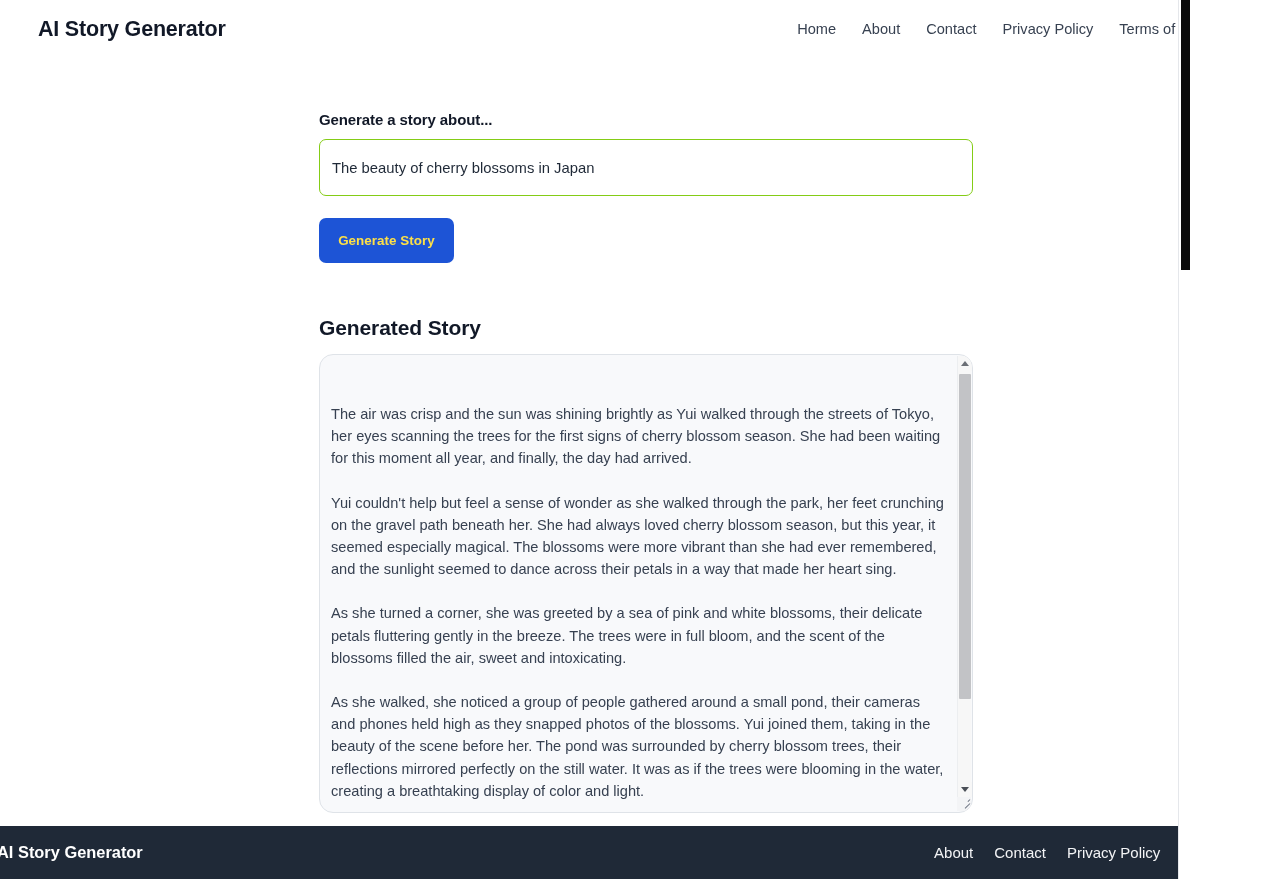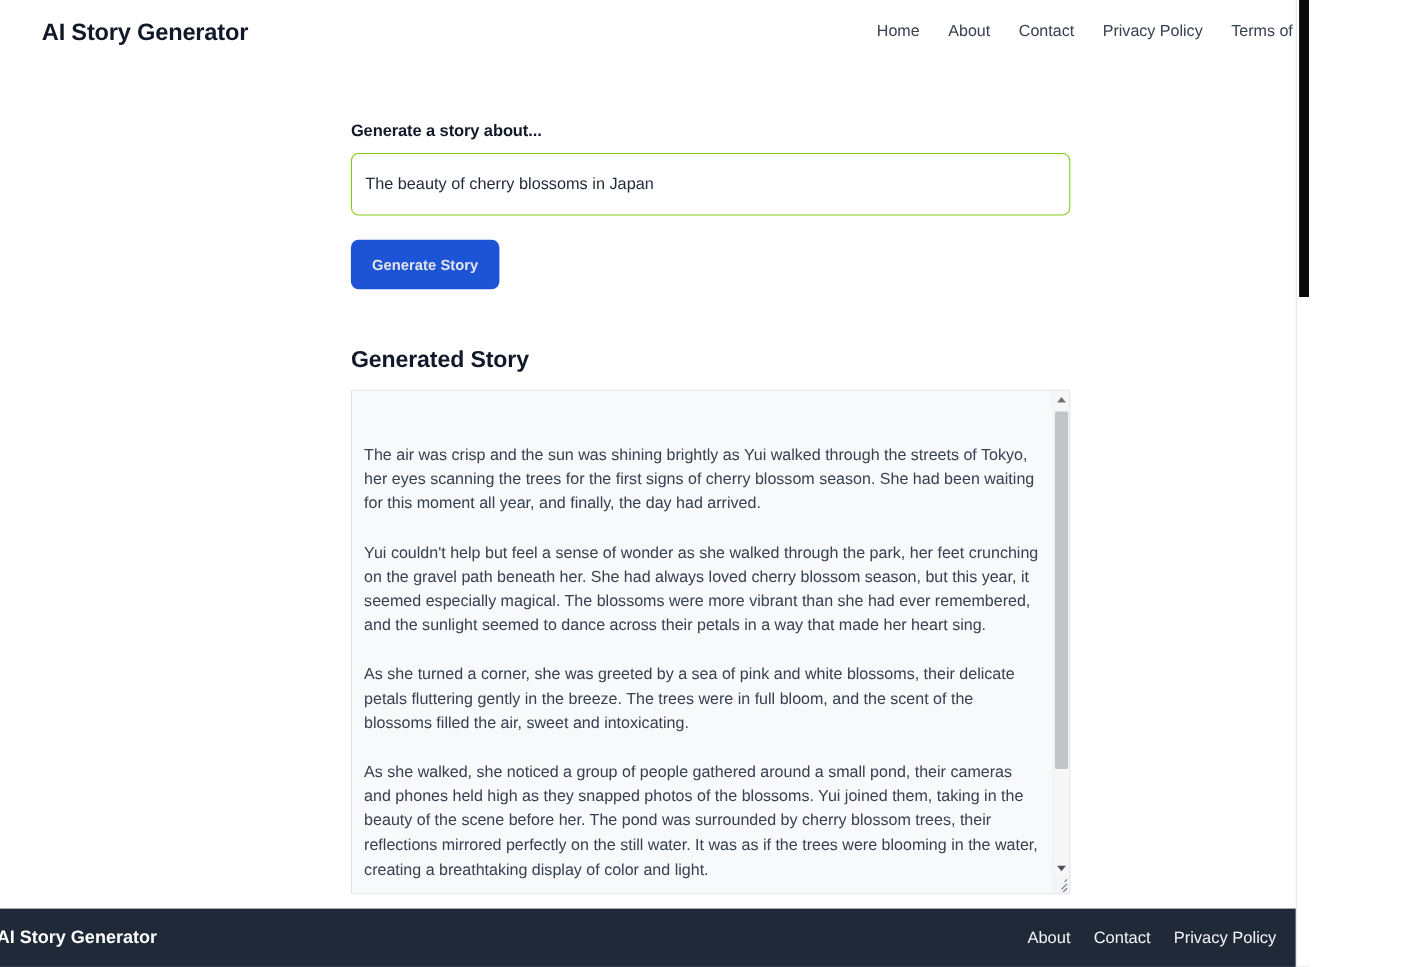--- a/index.html
+++ b/index.html
@@ -87,21 +87,21 @@
     font-size: 14.8px;
     color: #1f2937;
     outline: none;
   }
 
   .generate-btn {
     margin-top: 22px;
     width: 135px;
     height: 45px;
     background: #1d54d6;
-    color: #e5e5e5;
+    color: #fde047;
     border: none;
     border-radius: 7px;
     font-family: "Liberation Sans", "DejaVu Sans", sans-serif;
     font-size: 13.4px;
     font-weight: bold;
     cursor: pointer;
     letter-spacing: 0.05px;
   }
 
   
@@ -114,21 +114,21 @@
     margin: 0 0 14px 0;
     letter-spacing: -0.1px;
   }
 
   .story-box {
     position: relative;
     width: 654px;
     height: 459px;
     background: #f8f9fb;
     border: 1px solid #dfe3e8;
-    border-radius: 2px;
+    border-radius: 14px;
     overflow: hidden;
   }
 
   .story-scroll {
     position: absolute;
     top: 0;
     left: 0;
     width: 639px;
     height: 457px;
     overflow: hidden;

